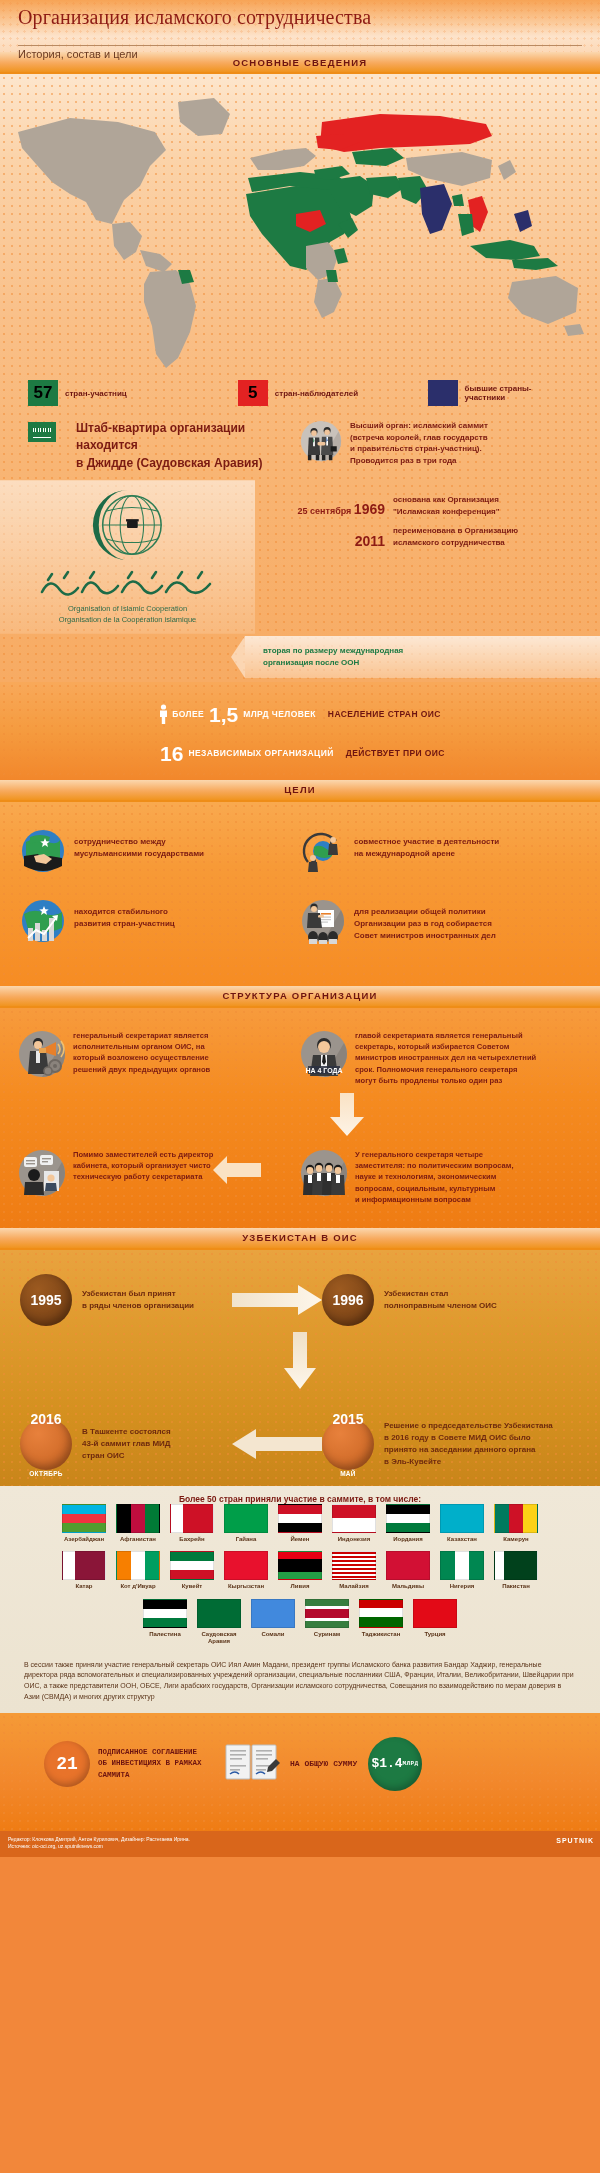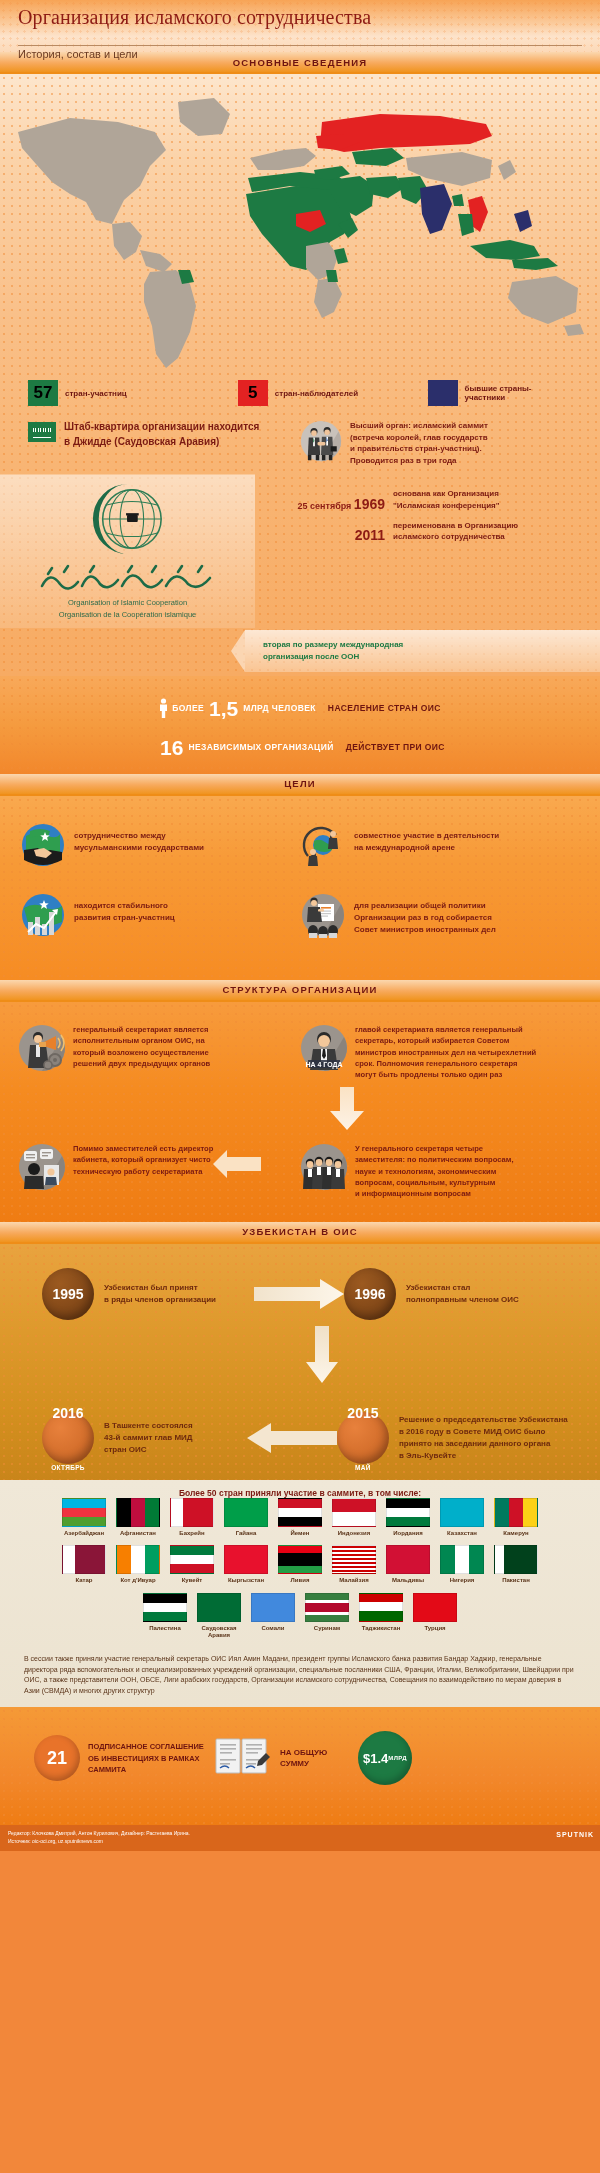--- a/index.html
+++ b/index.html
@@ -93,21 +93,21 @@
     width: 28px; height: 20px; background:#1d7a43; flex:none; margin-top:2px;
     position:relative;
   }
   .flag-sa:after {
     content:""; position:absolute; left:5px; right:5px; bottom:4px; height:1.5px; background:#fff;
   }
   .flag-sa:before {
     content:""; position:absolute; left:5px; right:5px; top:6px; height:4px;
     background: repeating-linear-gradient(90deg,#fff 0 1px, transparent 1px 2.5px);
   }
-  .hq-text { font-size: 10px; color:#7b1a12; font-weight:bold; line-height: 1.45; margin-left:8px; }
+  .hq-text { font-size: 12px; color:#7b1a12; font-weight:bold; line-height: 1.45; margin-left:20px; }
   .summit-ico { width: 42px; height: 42px; flex:none; }
   .summit-text { font-size: 8px; color:#7b1a12; font-weight:bold; line-height:1.45; margin-left:8px; }
 
   
   .logorow { position:relative; z-index:3; display:flex; margin-top: 8px; }
   .logo-panel {
     width: 255px; padding: 6px 0 8px 0;
     background: linear-gradient(to bottom, rgba(255,255,255,.55), rgba(255,255,255,.15));
     display:flex; flex-direction:column; align-items:center;
     clip-path: polygon(0 0, 100% 0, 100% 100%, 0 100%);
@@ -175,21 +175,20 @@
   .st-txt { font-size: 7.6px; color:#7b1a12; font-weight:bold; line-height:1.5; margin-left: 7px; }
   .arrow-down { width: 38px; height: 44px; margin: 6px auto 6px 310px; }
   .arrow-left { width: 48px; height: 30px; }
   .st-row2 { display:flex; align-items:flex-start; margin-top: 2px; }
 
   
   .uzb {
     position:relative;
     background: linear-gradient(to bottom,#e9a33f 0%, #e09b2f 30%, #d4901f 70%, #c9851a 100%);
     padding-bottom: 16px;
-    padding-left: 22px;
   }
   .uz-row { position:relative; z-index:3; display:flex; align-items:center; padding: 24px 20px 0 20px; }
   .circ {
     width: 52px; height: 52px; border-radius: 50%; flex:none;
     display:flex; flex-direction:column; align-items:center; justify-content:center;
     color:#fff; font-weight:bold;
     background: radial-gradient(circle at 35% 30%, #9c5a20, #6e3a12);
     box-shadow: inset -3px -4px 8px rgba(0,0,0,.3);
   }
   .circ.light { background: radial-gradient(circle at 35% 30%, #e8813c, #c4601f); gap: 43px; }
@@ -214,21 +213,21 @@
   .fl .img { width: 44px; height: 29px; margin: 0 auto; border:1px solid rgba(0,0,0,.12); position:relative; overflow:hidden; }
   .fl .nm { font-size: 6px; color:#5a3318; margin-top: 3px; line-height: 1.25; font-weight:bold;}
   .note { font-size: 7px; color:#5a3318; line-height:1.55; padding: 6px 24px 0 24px; text-align:left;}
 
   
   .deal {
     position:relative;
     background: linear-gradient(to bottom,#f59a37 0%, #f2872b 60%, #ef7c13 100%);
     height: 118px; padding-top: 24px;
   }
-  .deal-in { position:relative; z-index:3; display:flex; align-items:center; padding-left: 34px; }
+  .deal-in { position:relative; z-index:3; display:flex; align-items:center; padding-left: 44px; font-family: Liberation Mono, monospace; }
   .deal-circ {
     width: 46px; height: 46px; border-radius:50%; flex:none; background:#e8732a;
     display:flex; align-items:center; justify-content:center; color:#fff; font-size:18px; font-weight:bold;
     box-shadow: inset -2px -3px 7px rgba(0,0,0,.25);
   }
   .deal-t { font-size: 7.5px; color:#6e1410; font-weight:bold; line-height:1.5; margin-left: 8px; width:120px; }
   .docs-ico { width: 56px; height: 46px; margin-left: 6px; }
   .deal-sum { font-size: 8px; color:#6e1410; font-weight:bold; margin-left: 10px; width: 74px; line-height:1.4;}
   .badge {
     width: 54px; height: 54px; border-radius:50%; background:#1d7a43; color:#fff;

